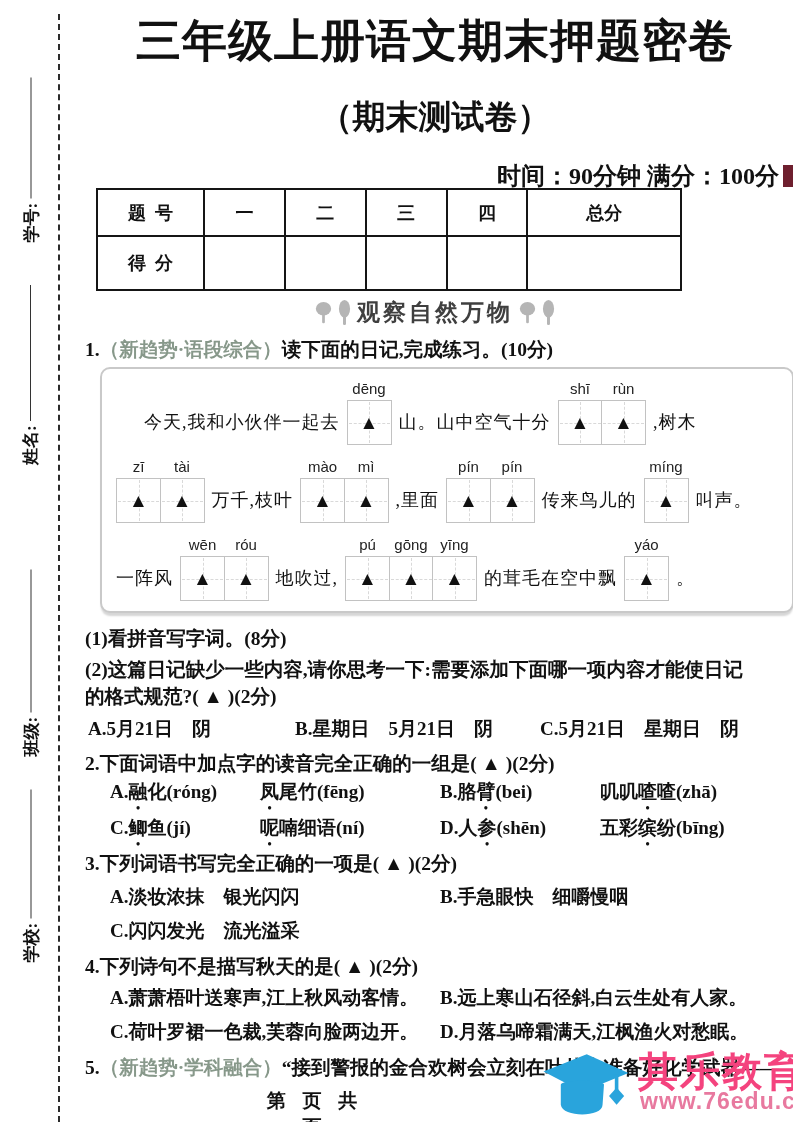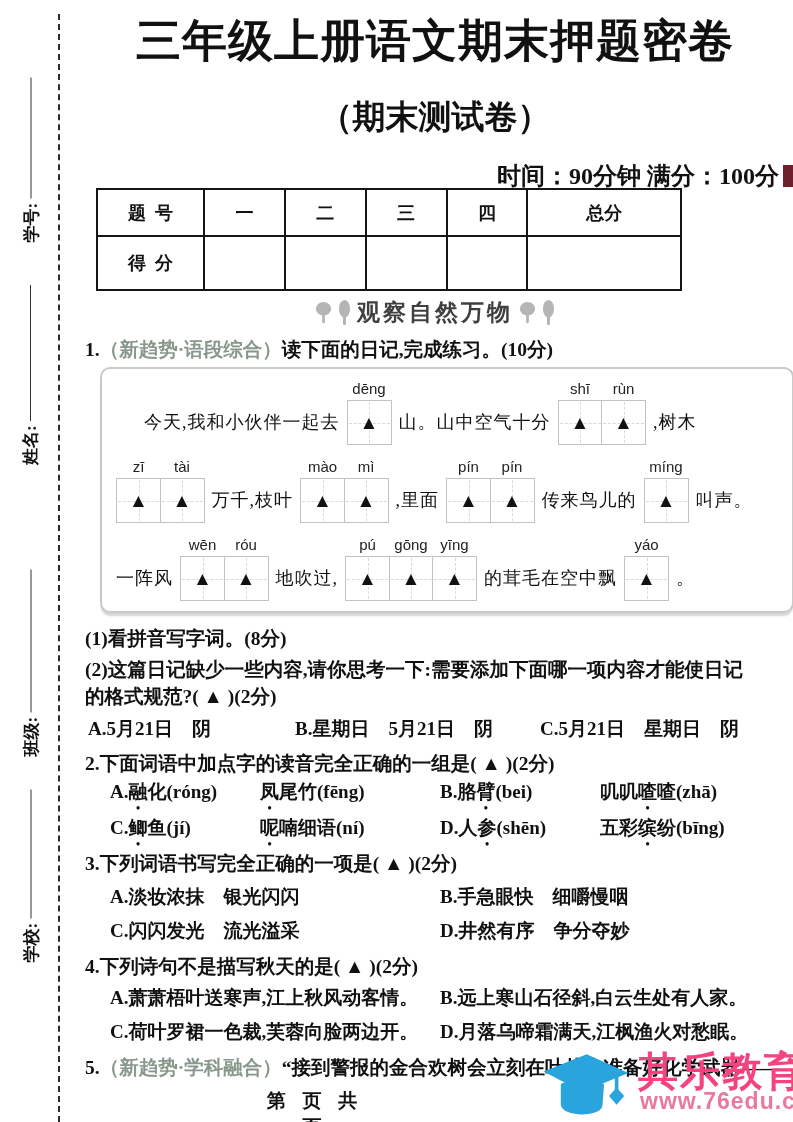--- a/index.html
+++ b/index.html
@@ -315,21 +315,20 @@
       <span><span class="em-dot">呢</span><span>喃细语(ní)</span></span>
       <span><span>D.人</span><span class="em-dot">参</span><span>(shēn)</span></span>
       <span><span>五彩</span><span class="em-dot">缤</span><span>纷(bīng)</span></span>
     </div>
 
     <div class="q-stem">3.下列词语书写完全正确的一项是( ▲ )(2分)</div>
     <div class="optgrid2x2">
       <span>A.淡妆浓抹　银光闪闪</span>
       <span>B.手急眼快　细嚼慢咽</span>
       <span>C.闪闪发光　流光溢采</span>
-      <span>D.井然有序　争分夺妙</span>
     </div>
 
     <div class="q-stem">4.下列诗句不是描写秋天的是( ▲ )(2分)</div>
     <div class="optgrid2x2 tight">
       <span>A.萧萧梧叶送寒声,江上秋风动客情。</span>
       <span>B.远上寒山石径斜,白云生处有人家。</span>
       <span>C.荷叶罗裙一色裁,芙蓉向脸两边开。</span>
       <span>D.月落乌啼霜满天,江枫渔火对愁眠。</span>
     </div>
 

